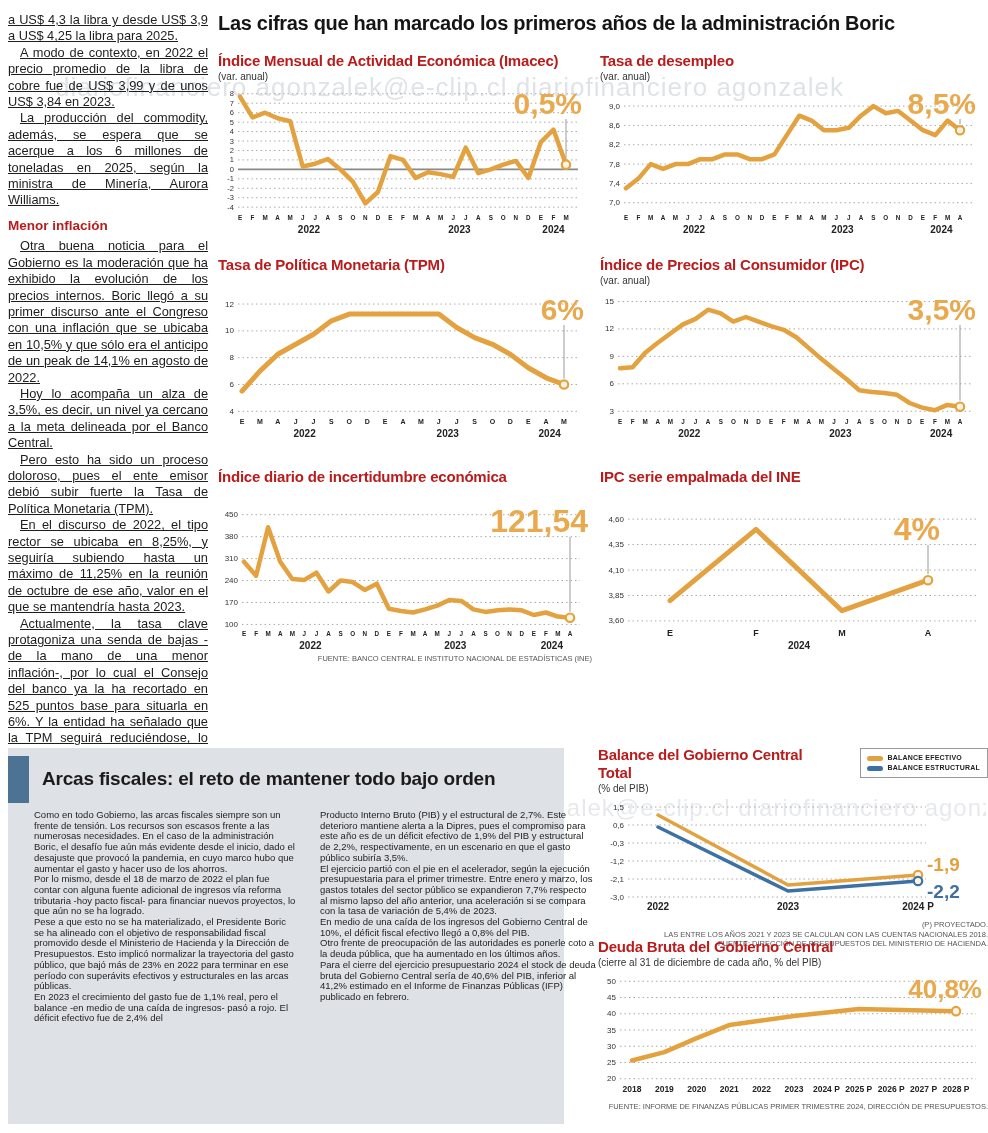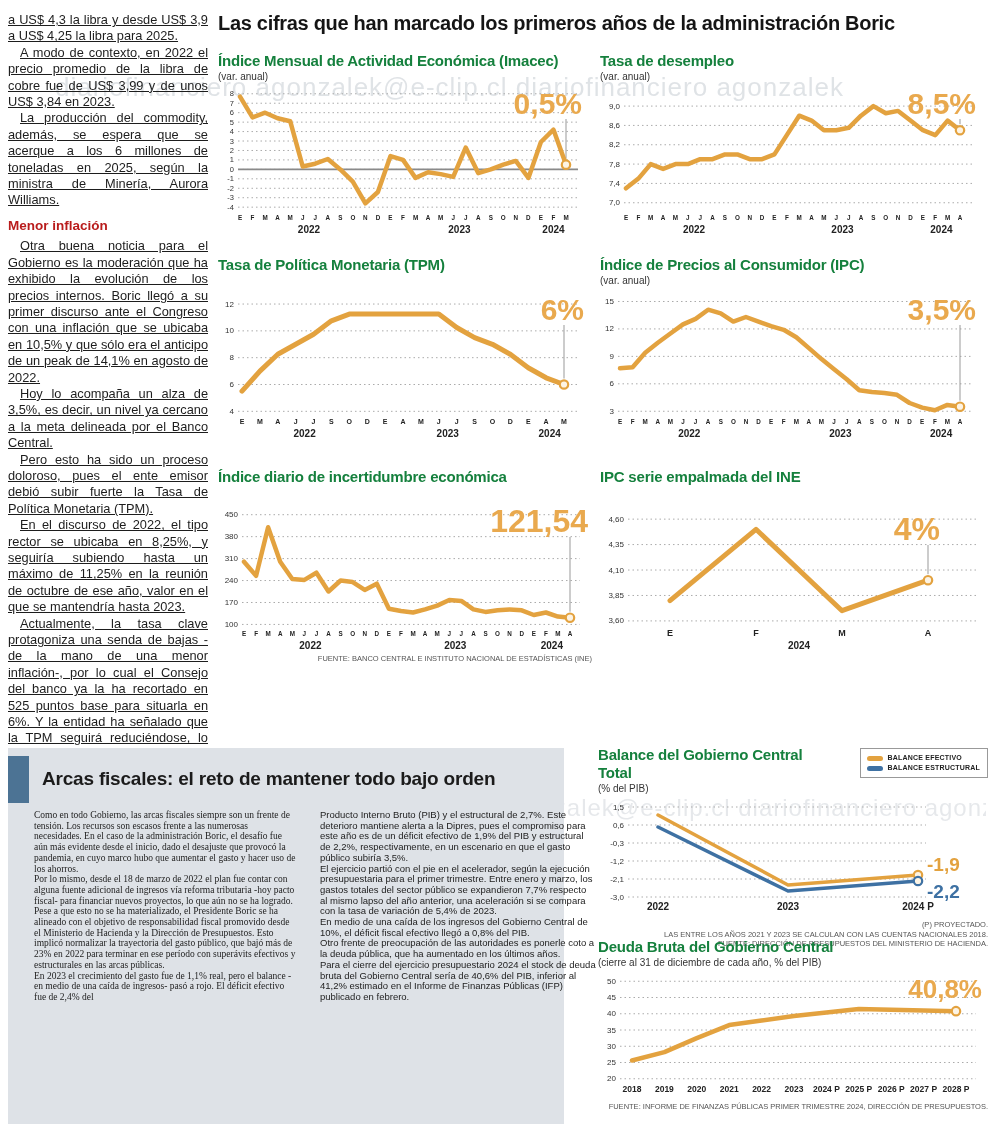--- a/index.html
+++ b/index.html
@@ -16,42 +16,42 @@
   .endmark { display:inline-block; width:9px; height:9px; margin-left:3px;
              background:#F6CE8C; border:1.5px solid #D98E2B; border-radius:2px;
              vertical-align:-1px; }
 
   
   .main-headline { position:absolute; left:218px; top:12px; width:770px;
                    font-size:20px; font-weight:bold; color:#151515; letter-spacing:-0.3px; }
 
   
   .chart { position:absolute; }
-  .chart h3 { font-size:15px; font-weight:bold; color:#15803d; letter-spacing:-0.2px; line-height:18px; }
+  .chart h3 { font-size:15px; font-weight:bold; color:#b91c1c; letter-spacing:-0.2px; line-height:18px; }
   .chart .sub { font-size:10px; color:#333; height:14px; line-height:13px; }
   .chart svg { display:block; }
   svg text { font-family:"Liberation Sans", sans-serif; }
   .src, .fns { font-size:7.5px; color:#555; text-align:right; line-height:9.5px; margin-top:2px; }
 
   
   .legend { position:absolute; right:0; top:2px; border:1px solid #999; background:#fff;
             padding:4px 7px 4px 6px; }
   .lg-row { display:flex; align-items:center; gap:5px; font-size:7px; font-weight:bold;
             color:#222; line-height:10px; letter-spacing:0.2px; }
   .sw { display:inline-block; width:16px; height:5px; border-radius:2.5px; }
   .sw-accent { background:#E3A23F; }
   .sw-blue { background:#3E71A3; }
 
   
   .fiscal { position:absolute; left:8px; top:748px; width:556px; height:376px; background:#DEE2E7; }
   .fiscal-bar { position:absolute; left:0; top:8px; width:21px; height:47px; background:#4C7394; }
   .fiscal h2 { position:absolute; left:34px; top:20px; width:530px; font-size:19px;
                font-weight:bold; color:#1b1b1b; letter-spacing:-0.2px; }
   .fcol { position:absolute; top:62px; font-size:9.5px; line-height:10.7px; color:#222; }
-  .fcol.c1 { left:26px; width:264px;font-family:Liberation Serif, serif; }
+  .fcol.c1 { left:26px; width:264px; }
   .fcol.c2 { left:312px; width:276px; }
 
   
   .wm { position:absolute; font-size:26px; color:#AEB6BF; opacity:0.38; white-space:nowrap;
         overflow:hidden; letter-spacing:1px; pointer-events:none; }
   .wm1 { left:55px; top:72px; width:930px; }
   .wm2 { left:310px; top:794px; width:676px; font-size:24px; opacity:0.3; }
 </style>
 </head>
 <body>

